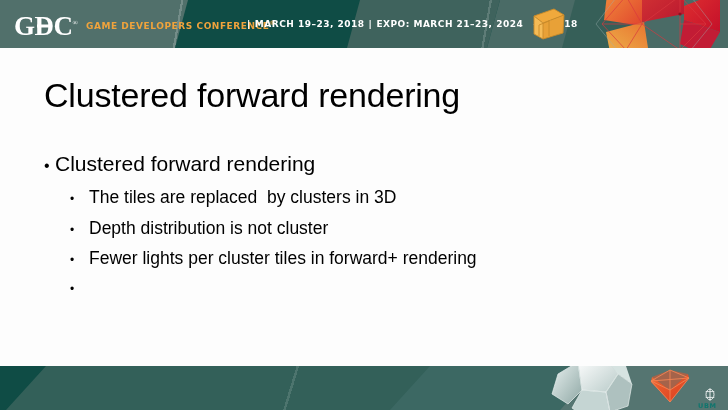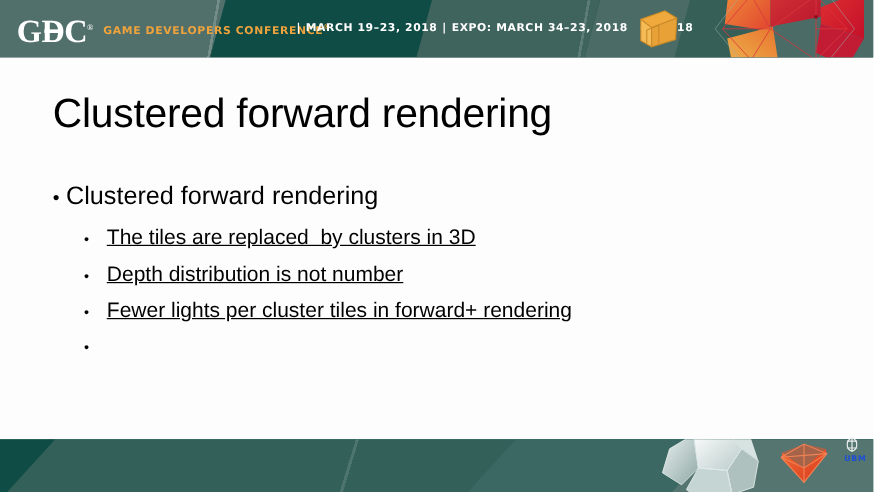--- a/index.html
+++ b/index.html
@@ -172,21 +172,21 @@
     font-size: 17.5px;
     color: #000000;
     line-height: 28.5px;
   }
   .bullet-l2 .dot {
     width: 19px;
     flex: 0 0 19px;
     font-size: 12px;
     line-height: 28.5px;
   }
-  .bullet-l2 .txt { white-space: pre; text-decoration: underline; }
+  .bullet-l2 .txt { white-space: pre; }
 
   
   .footer-bar {
     position: absolute;
     left: 0; top: 366px;
     width: 728px;
     height: 44px;
     background: #11504a;
     overflow: hidden;
   }
@@ -206,24 +206,24 @@
     width: 92px; height: 44px;
     overflow: hidden;
   }
   .ft-diamond {
     position: absolute;
     left: 648px; top: 368px;
     width: 44px; height: 40px;
   }
   .ubm-logo {
     position: absolute;
-    left: 698px; top: 364px;
+    left: 698px; top: 388px;
     width: 24px;
-    text-align: right;
-    color: #1d4ed8;
+    text-align: left;
+    color: #0f766e;
   }
   .ubm-mark { display: block; margin: 0 auto; }
   .ubm-text {
     display: block;
     font-size: 6.5px;
     letter-spacing: 0.6px;
     font-weight: bold;
     margin-top: 1px;
     font-family: "DejaVu Sans", sans-serif;
   }
@@ -238,21 +238,21 @@
     <div class="hdr-facet hdr-wedge1"></div>
     <div class="hdr-facet hdr-wedge2"></div>
     <div class="hdr-facet hdr-wedge3"></div>
     <div class="hdr-hairline"></div>
     <div class="hdr-hairline2"></div>
 
     <div class="gdc-logo"><span>G</span><span class="slash-d">D</span><span>C</span><span class="gdc-tm">®</span></div>
 
     <div class="hdr-tagline"><span>GAME DEVELOPERS CONFERENCE</span><span class="reg">®</span></div>
 
-    <div class="hdr-dates"><span class="hdr-sep">|</span><span>MARCH 19–23, 2018</span><span class="hdr-sep">|</span><span>EXPO: MARCH 34–23, 2018</span><span class="hdr-hash">#GDC18</span></div>
+    <div class="hdr-dates"><span class="hdr-sep">|</span><span>MARCH 19–23, 2018</span><span class="hdr-sep">|</span><span>EXPO: MARCH 21–23, 2024</span><span class="hdr-hash">#GDC18</span></div>
 
     <svg class="hdr-cube" viewBox="0 0 40 38">
       <polygon points="6,11 26,4 36,10 15,18" fill="#f0a93c"></polygon>
       <polygon points="15,18 36,10 35,28 15,34" fill="#e8a137"></polygon>
       <polygon points="6,11 15,18 15,34 6,29" fill="#f5bb56"></polygon>
       <g stroke="#c98a28" stroke-width="0.9" fill="none">
         <polygon points="6,11 26,4 36,10 35,28 15,34 6,29"></polygon>
         <path d="M6,11 L15,18 L36,10 M15,18 L15,34"></path>
         <path d="M11,20 L21,16 M21,16 L21,31 M11,20 L11,31"></path>
       </g>
@@ -301,21 +301,21 @@
 
     <div class="sublist">
 
       <div class="bullet-l2">
         <span class="dot">•</span>
         <span class="txt">The tiles are replaced  by clusters in 3D</span>
       </div>
 
       <div class="bullet-l2">
         <span class="dot">•</span>
-        <span class="txt">Depth distribution is not number</span>
+        <span class="txt">Depth distribution is not cluster</span>
       </div>
 
       <div class="bullet-l2">
         <span class="dot">•</span>
         <span class="txt">Fewer lights per cluster tiles in forward+ rendering</span>
       </div>
 
       <div class="bullet-l2">
         <span class="dot">•</span>
       </div>

